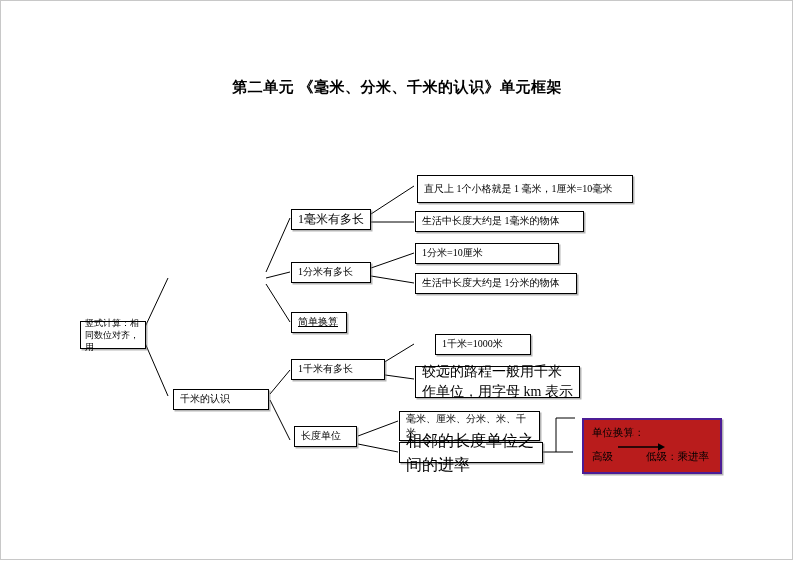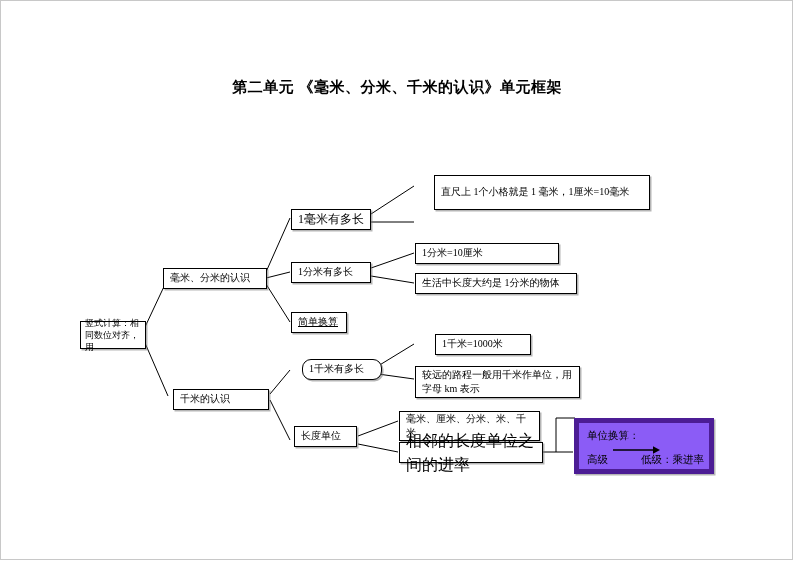--- a/index.html
+++ b/index.html
@@ -60,24 +60,25 @@
   }
   .node .txt {
     display: block;
     width: 100%;
   }
   .node.two-line { align-items: center; }
 
   .unitbox {
     position: absolute;
     box-sizing: border-box;
-    border: 5px solid #4c1d95;
-    background: #8b5cf6;
+    border: 2px solid #4c1d95;
+    background: #b91c1c;
     box-shadow: 1.5px 1.5px 0 rgba(120,120,120,0.55);
     font-size: 10.5px;
+    margin-left: 8px;
   }
   .unitbox .line1 {
     position: absolute;
     left: 8px;
     top: 6px;
   }
   .unitbox .hi {
     position: absolute;
     left: 8px;
     top: 30px;
@@ -133,67 +134,67 @@
       <path d="M543 452 L573 452"></path>
       <path d="M556 452 L556 418"></path>
       <path d="M556 418 L575 418"></path>
     </g>
   </svg>
 
   <div class="node two-line" style="left:80px; top:321px; width:66px; height:28px; padding:10px 4px;">
     <span class="txt" style="font-size:9px; line-height:1.35;">竖式计算：相同数位对齐，用</span>
   </div>
 
-  <div class="node" style="left:163px; top:268px; width:104px; height:21px;">
-    <span class="txt" style="font-size:10px;">毫米、分米的认识</span>
-  </div>
 
   <div class="node" style="left:173px; top:389px; width:96px; height:21px;">
     <span class="txt" style="font-size:10px;">千米的认识</span>
   </div>
 
   <div class="node" style="left:291px; top:209px; width:80px; height:21px;">
     <span class="txt" style="font-size:12px;">1毫米有多长</span>
   </div>
 
   <div class="node" style="left:291px; top:262px; width:80px; height:21px;">
     <span class="txt" style="font-size:10px;">1分米有多长</span>
   </div>
 
   <div class="node" style="left:291px; top:312px; width:56px; height:21px;text-decoration:underline;">
     <span class="txt" style="font-size:10px;">简单换算</span>
   </div>
 
-  <div class="node" style="left:302px; top:359px; width:80px; height:21px;border-radius:9px;">
+  <div class="node" style="left:291px; top:359px; width:94px; height:21px;">
     <span class="txt" style="font-size:10px;">1千米有多长</span>
   </div>
 
   <div class="node" style="left:294px; top:426px; width:63px; height:21px;">
     <span class="txt" style="font-size:10px;">长度单位</span>
   </div>
 
-  <div class="node" style="left:434px; top:175px; width:216px; height:35px;">
+  <div class="node" style="left:417px; top:175px; width:216px; height:28px;">
     <span class="txt" style="font-size:10px;">直尺上 1个小格就是 1 毫米，1厘米=10毫米</span>
   </div>
 
+  <div class="node" style="left:415px; top:211px; width:169px; height:21px;">
+    <span class="txt" style="font-size:10px;">生活中长度大约是 1毫米的物体</span>
+  </div>
 
   <div class="node" style="left:415px; top:243px; width:144px; height:21px;justify-content:flex-end;">
     <span class="txt" style="font-size:10px;">1分米=10厘米</span>
   </div>
 
   <div class="node" style="left:415px; top:273px; width:162px; height:21px;">
     <span class="txt" style="font-size:10px;">生活中长度大约是 1分米的物体</span>
   </div>
 
   <div class="node" style="left:435px; top:334px; width:96px; height:21px;">
     <span class="txt" style="font-size:10px;">1千米=1000米</span>
   </div>
 
   <div class="node two-line" style="left:415px; top:366px; width:165px; height:32px;">
-    <span class="txt" style="font-size:10px; line-height:1.45;">较远的路程一般用千米作单位，用字母 km 表示</span>
+    <span class="txt" style="font-size:14px; line-height:1.45;">较远的路程一般用千米作单位，用字母 km 表示</span>
   </div>
 
   <div class="node" style="left:399px; top:411px; width:141px; height:30px;">
     <span class="txt" style="font-size:10px;">毫米、厘米、分米、米、千米</span>
   </div>
 
   <div class="node" style="left:399px; top:442px; width:144px; height:21px;">
     <span class="txt" style="font-size:16px;">相邻的长度单位之间的进率</span>
   </div>
 

